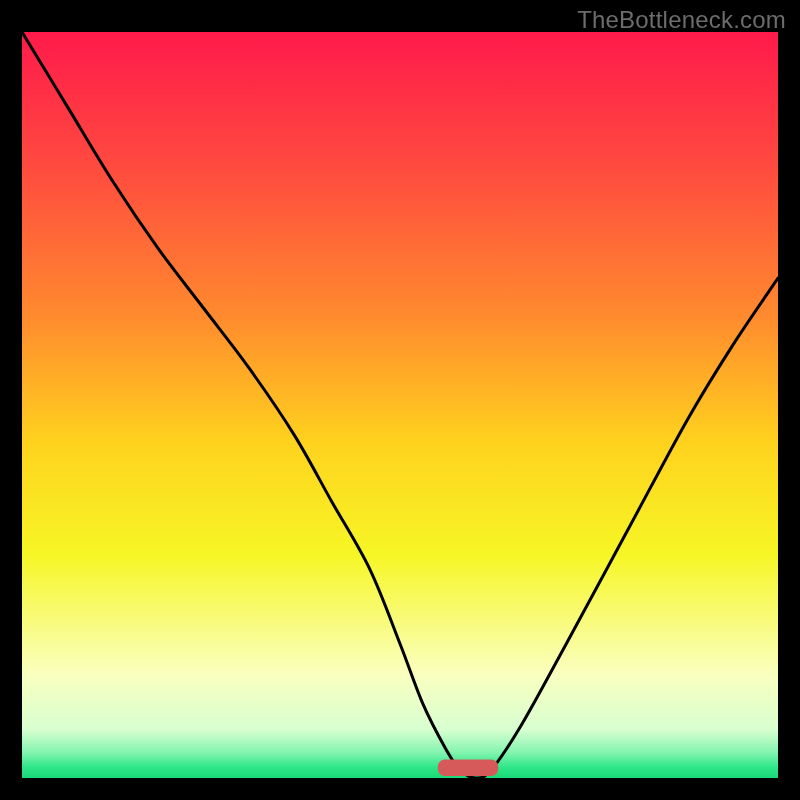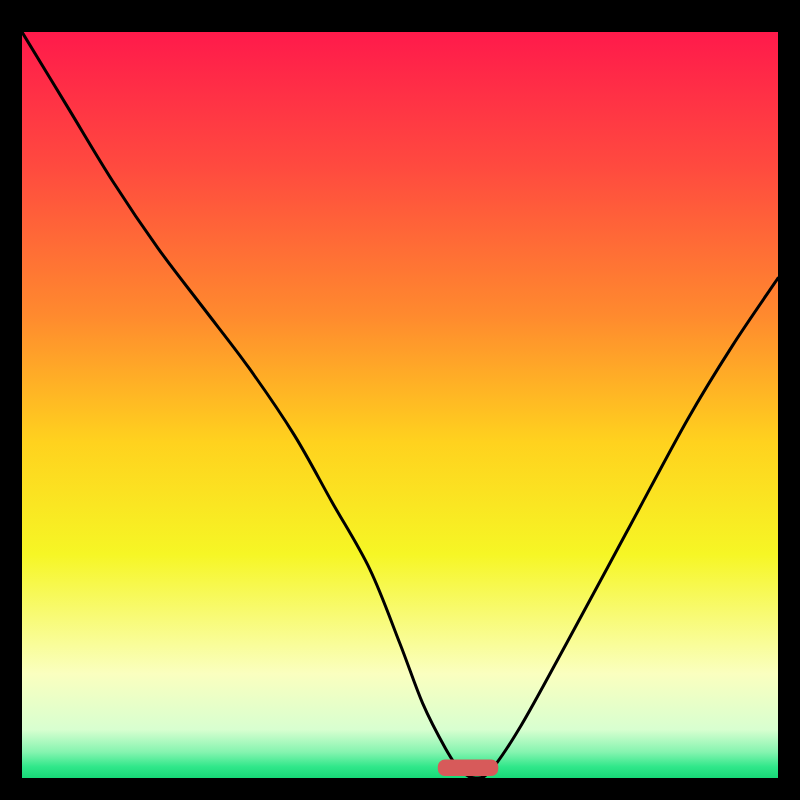--- a/index.html
+++ b/index.html
@@ -37,20 +37,21 @@
   .plot svg {
     display: block;
     width: 756px;
     height: 746px;
   }
 </style>
 </head>
 <body>
 
 <div class="frame">
+  <div class="watermark">TheBottleneck.com</div>
 
   <div class="plot">
     <svg id="chart-svg" viewBox="0 0 756 746" preserveAspectRatio="none">
       <defs>
         <linearGradient id="bg-grad" x1="0" y1="0" x2="0" y2="1">
             <stop offset="0.00%" stop-color="#ff1a4b"></stop>
             <stop offset="18.00%" stop-color="#ff4a3f"></stop>
             <stop offset="38.00%" stop-color="#ff8a2e"></stop>
             <stop offset="55.00%" stop-color="#ffd21e"></stop>
             <stop offset="70.00%" stop-color="#f6f625"></stop>

